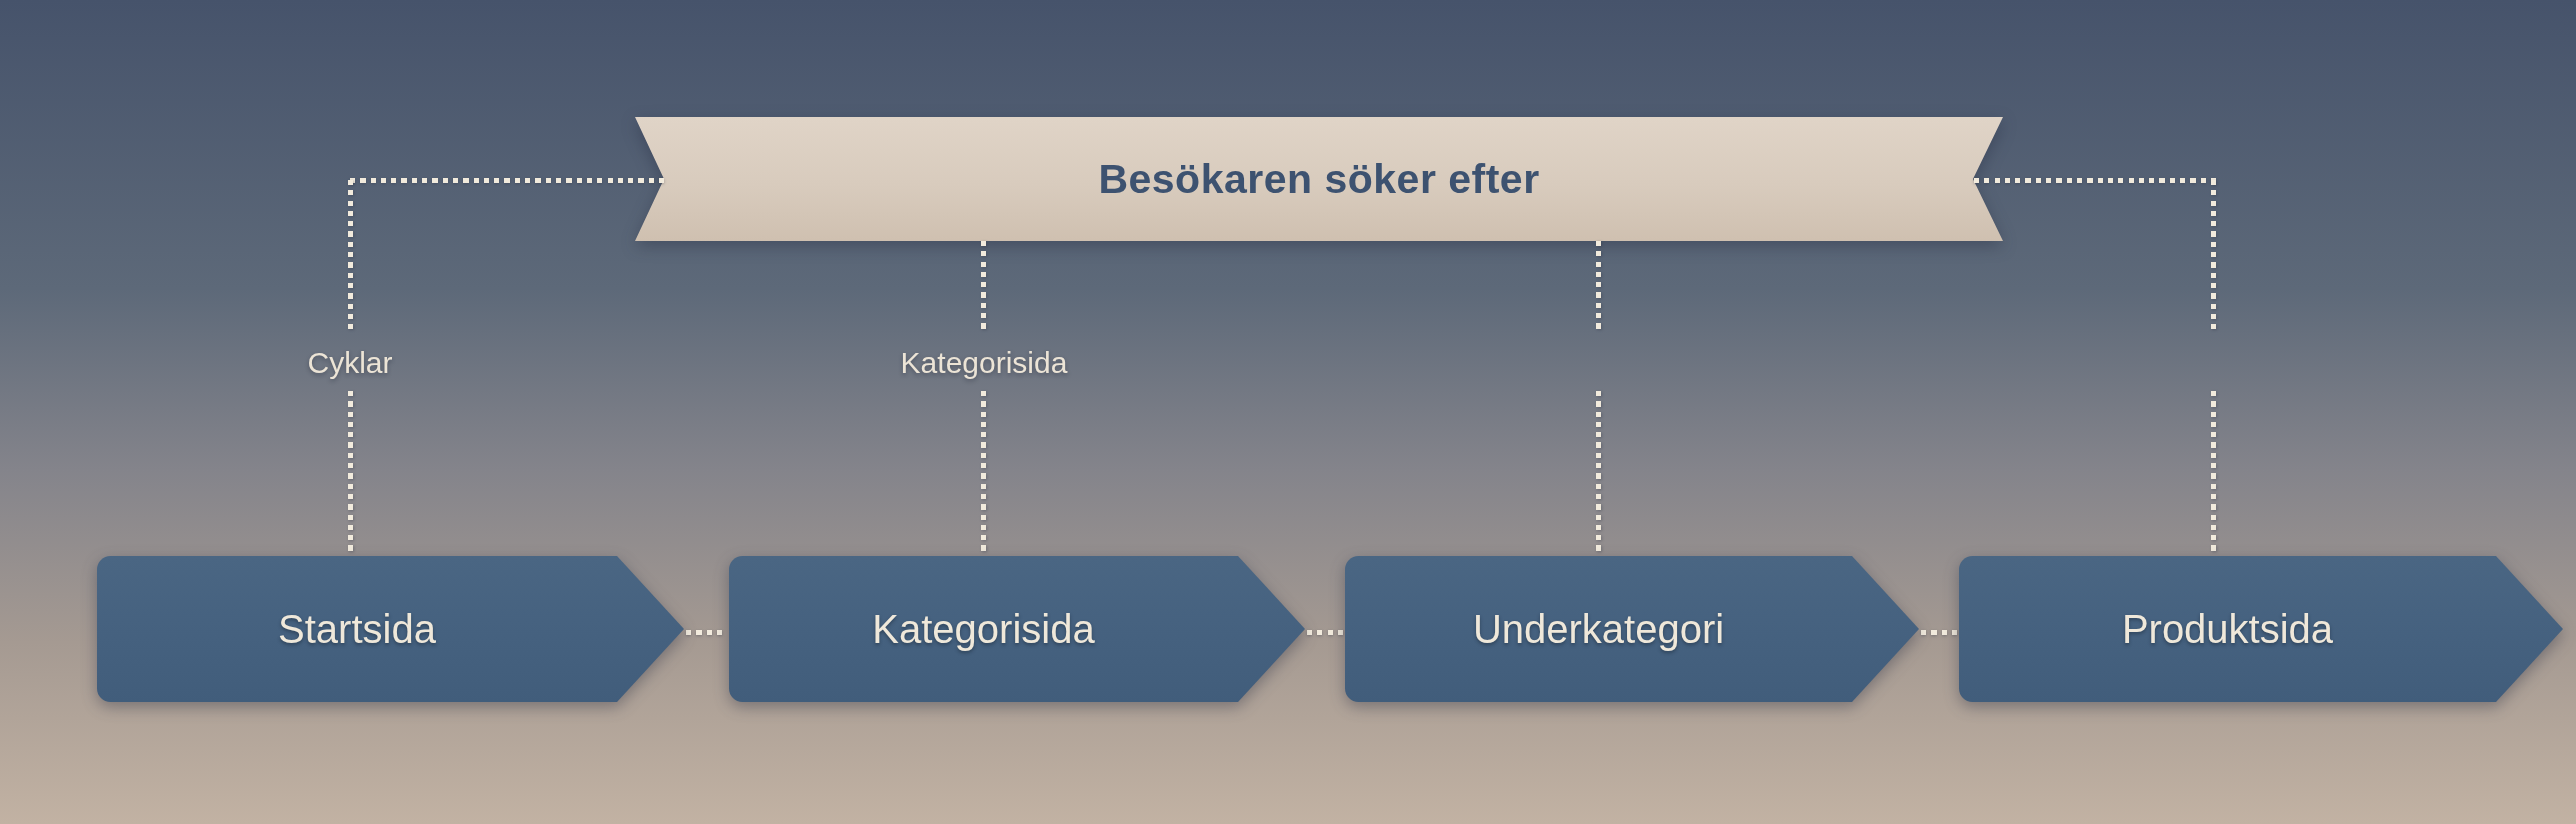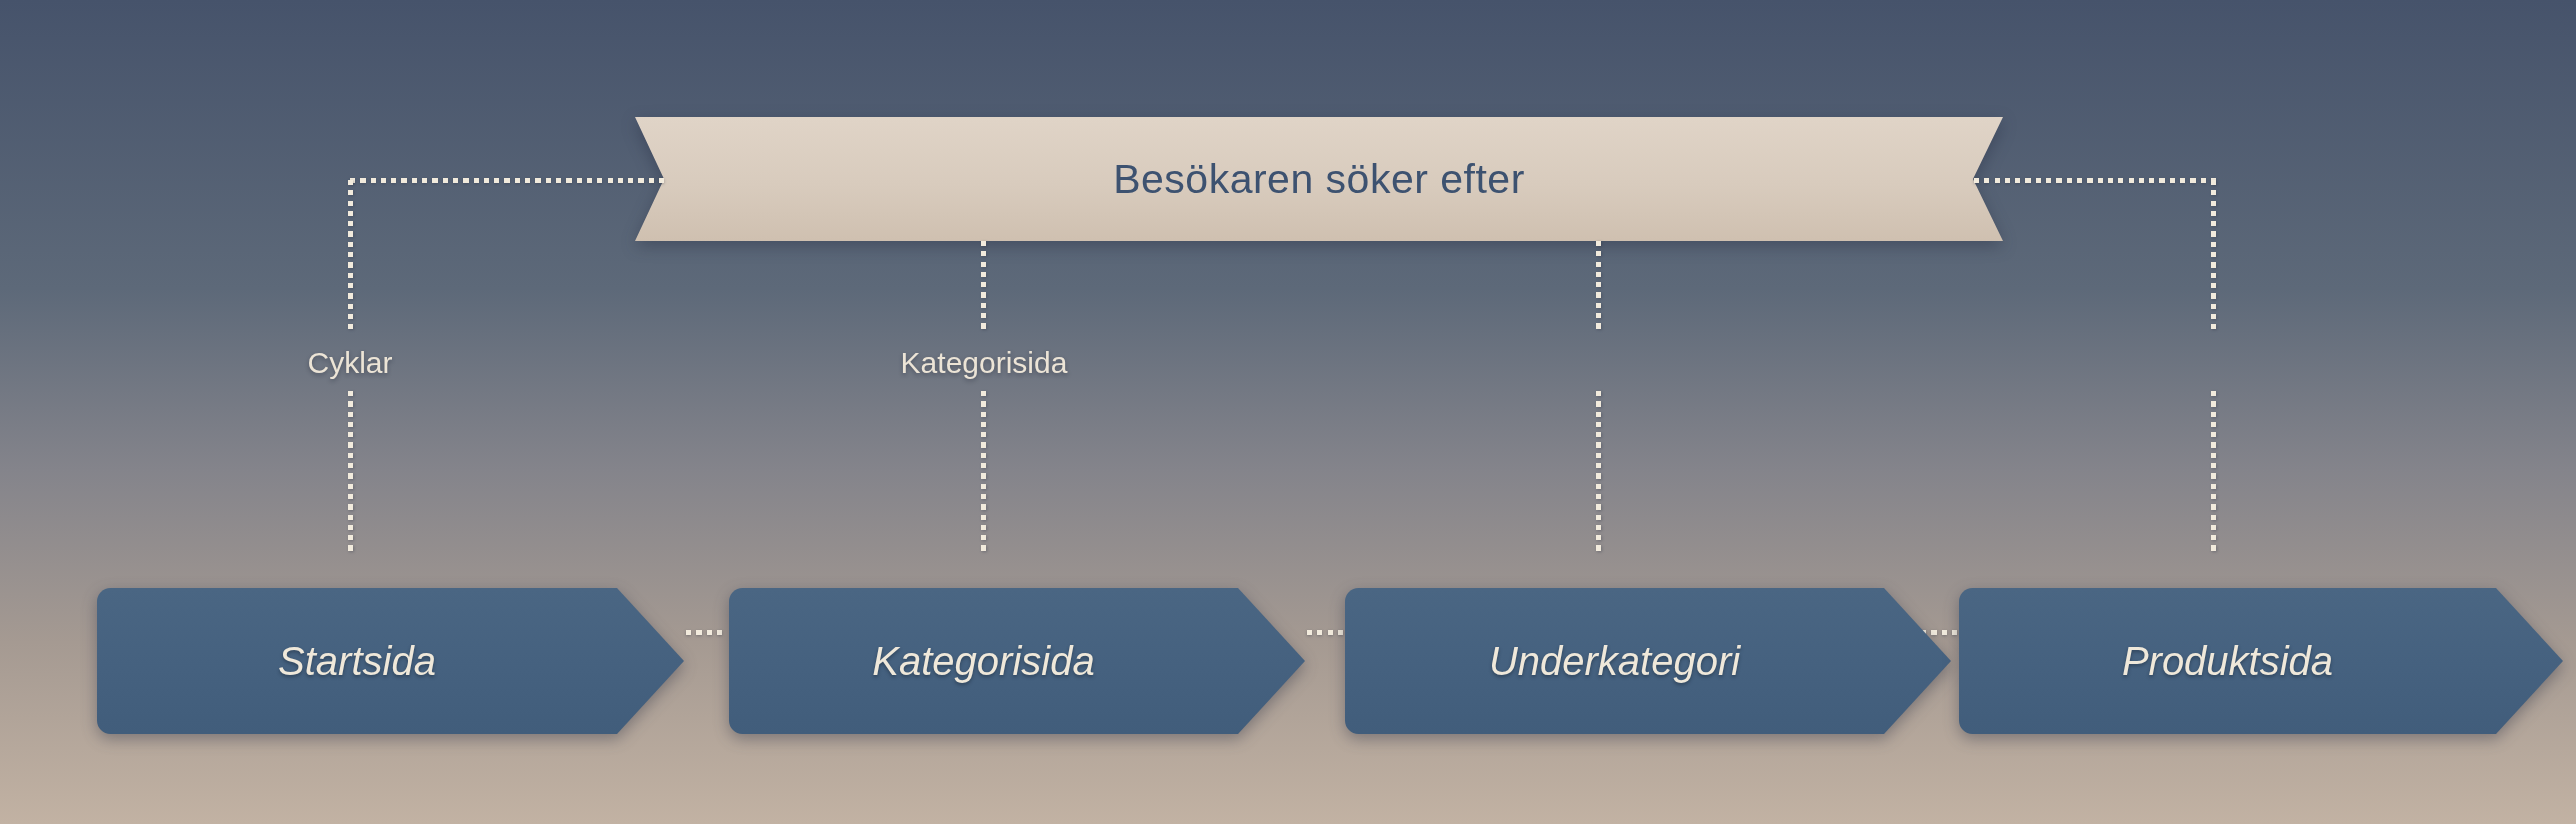--- a/index.html
+++ b/index.html
@@ -21,21 +21,21 @@
     position:absolute;left:635px;top:117px;
     filter:drop-shadow(0 5.2px 8.2px rgba(30,35,55,.35));
   }
   .banner{
     width:1368px;height:124px;
     background:linear-gradient(180deg,#e0d4c7 0%,var(--ribbon,#d8cbbd) 55%,#cfc0b0 100%);
     clip-path:polygon(0 0,1368px 0,1338px 62px,1368px 124px,0 124px,29px 62px);
     display:flex;align-items:center;justify-content:center;
   }
   .banner-title{
-    font-size:41px;font-weight:normal;letter-spacing:0.5px;
+    font-size:41px;font-weight:bold;letter-spacing:0.5px;
     color:var(--ribbon_text,#3d5270);
   }
 
   
   .dots-h,.dots-v{position:absolute;}
   .dots-h{
     height:5.2px;
     background-image:repeating-linear-gradient(to right,
       var(--dots,#f2ebdd) 0 5.2px,transparent 5.2px 10.3px);
     filter:drop-shadow(0 1.5px 1.5px rgba(40,45,65,.35));
@@ -51,23 +51,22 @@
   .search-label{
     position:absolute;top:340px;width:464px;height:46px;
     line-height:46px;text-align:center;
     font-size:30px;color:var(--label_text,#ece4d6);
     text-shadow:0 2.1px 4.1px rgba(30,35,50,.4);
     white-space:nowrap;
   }
 
   
   .step-wrap{
-    position:absolute;top:588px;
+    position:absolute;top:556px;
     filter:drop-shadow(0 5.2px 7.2px rgba(35,40,60,.38));
-    font-style:italic;
   }
   .step{
     position:relative;height:146px;border-radius:13.4px;
     background:linear-gradient(180deg,#4a6683 0%,var(--box,#45617f) 55%,#415d7b 100%);
     clip-path:polygon(0 0,calc(100% - 67px) 0,100% 50%,calc(100% - 67px) 100%,0 100%);
   }
   .step-label{
     position:absolute;left:0;top:0;height:146px;
     width:calc(100% - 67px);
     display:flex;align-items:center;justify-content:center;
@@ -114,21 +113,21 @@
     </div>
   </div>
 
   <div class="step-wrap" style="left:729px;">
     <div class="step" style="width:576px;">
       <span class="step-label">Kategorisida</span>
     </div>
   </div>
 
   <div class="step-wrap" style="left:1345px;">
-    <div class="step" style="width:574px;padding-left:32px;">
+    <div class="step" style="width:574px;">
       <span class="step-label">Underkategori</span>
     </div>
   </div>
 
   <div class="step-wrap" style="left:1959px;">
     <div class="step" style="width:576px;padding-left:28px;">
       <span class="step-label">Produktsida</span>
     </div>
   </div>
 

